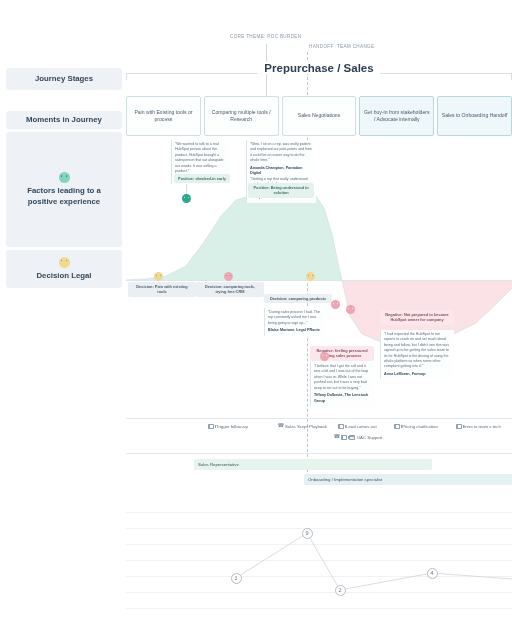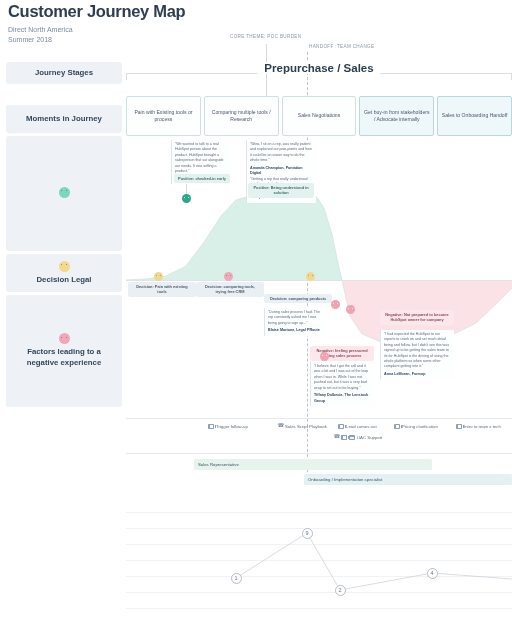--- a/index.html
+++ b/index.html
@@ -117,45 +117,35 @@
     background: #fff; border: 1px solid #b6bec6;
     display: flex; align-items: center; justify-content: center;
     font-size: 5.5px; color: #6b7784;
   }
 </style>
 </head>
 <body>
 
 <div id="app">
 
-  <div class="title-block">
-    <div class="main-title">Customer Journey Map</div>
-    <div class="sub-title">
-      <div>Direct North America</div>
-      <div>Summer 2018</div>
-    </div>
-  </div>
 
   <div class="sidebar">
-    <div class="side-row" style="height:22px;">
+    <div class="side-row" style="height:22px;margin-top:6px;">
       <div class="side-label">Journey Stages</div>
     </div>
-    <div class="side-row" style="height:28px;margin-top:21px;">
+    <div class="side-row" style="height:18px;margin-top:21px;">
       <div class="side-label">Moments in Journey</div>
     </div>
     <div class="side-row" style="height:115px;">
       <div class="side-emoji pos"></div>
+      <div class="side-label">Factors leading to a positive experience</div>
     </div>
     <div class="side-row" style="height:38px;">
       <div class="side-emoji neu"></div>
       <div class="side-label">Decision Legal</div>
-    </div>
-    <div class="side-row" style="height:112px;">
-      <div class="side-emoji neg"></div>
-      <div class="side-label">Factors leading to a negative experience</div>
     </div>
   </div>
 
   <div class="canvas">
 
     <div class="ann" style="left:104px; top:34px;">CORE THEME: POC BURDEN</div>
     <div class="ann-line-v" style="left:140px; top:44px; height:55px;"></div>
     <div class="ann-arrow" style="left:137.8px; top:98px;"></div>
 
     <div class="ann" style="left:183px; top:44px;">HANDOFF :TEAM CHANGE</div>

